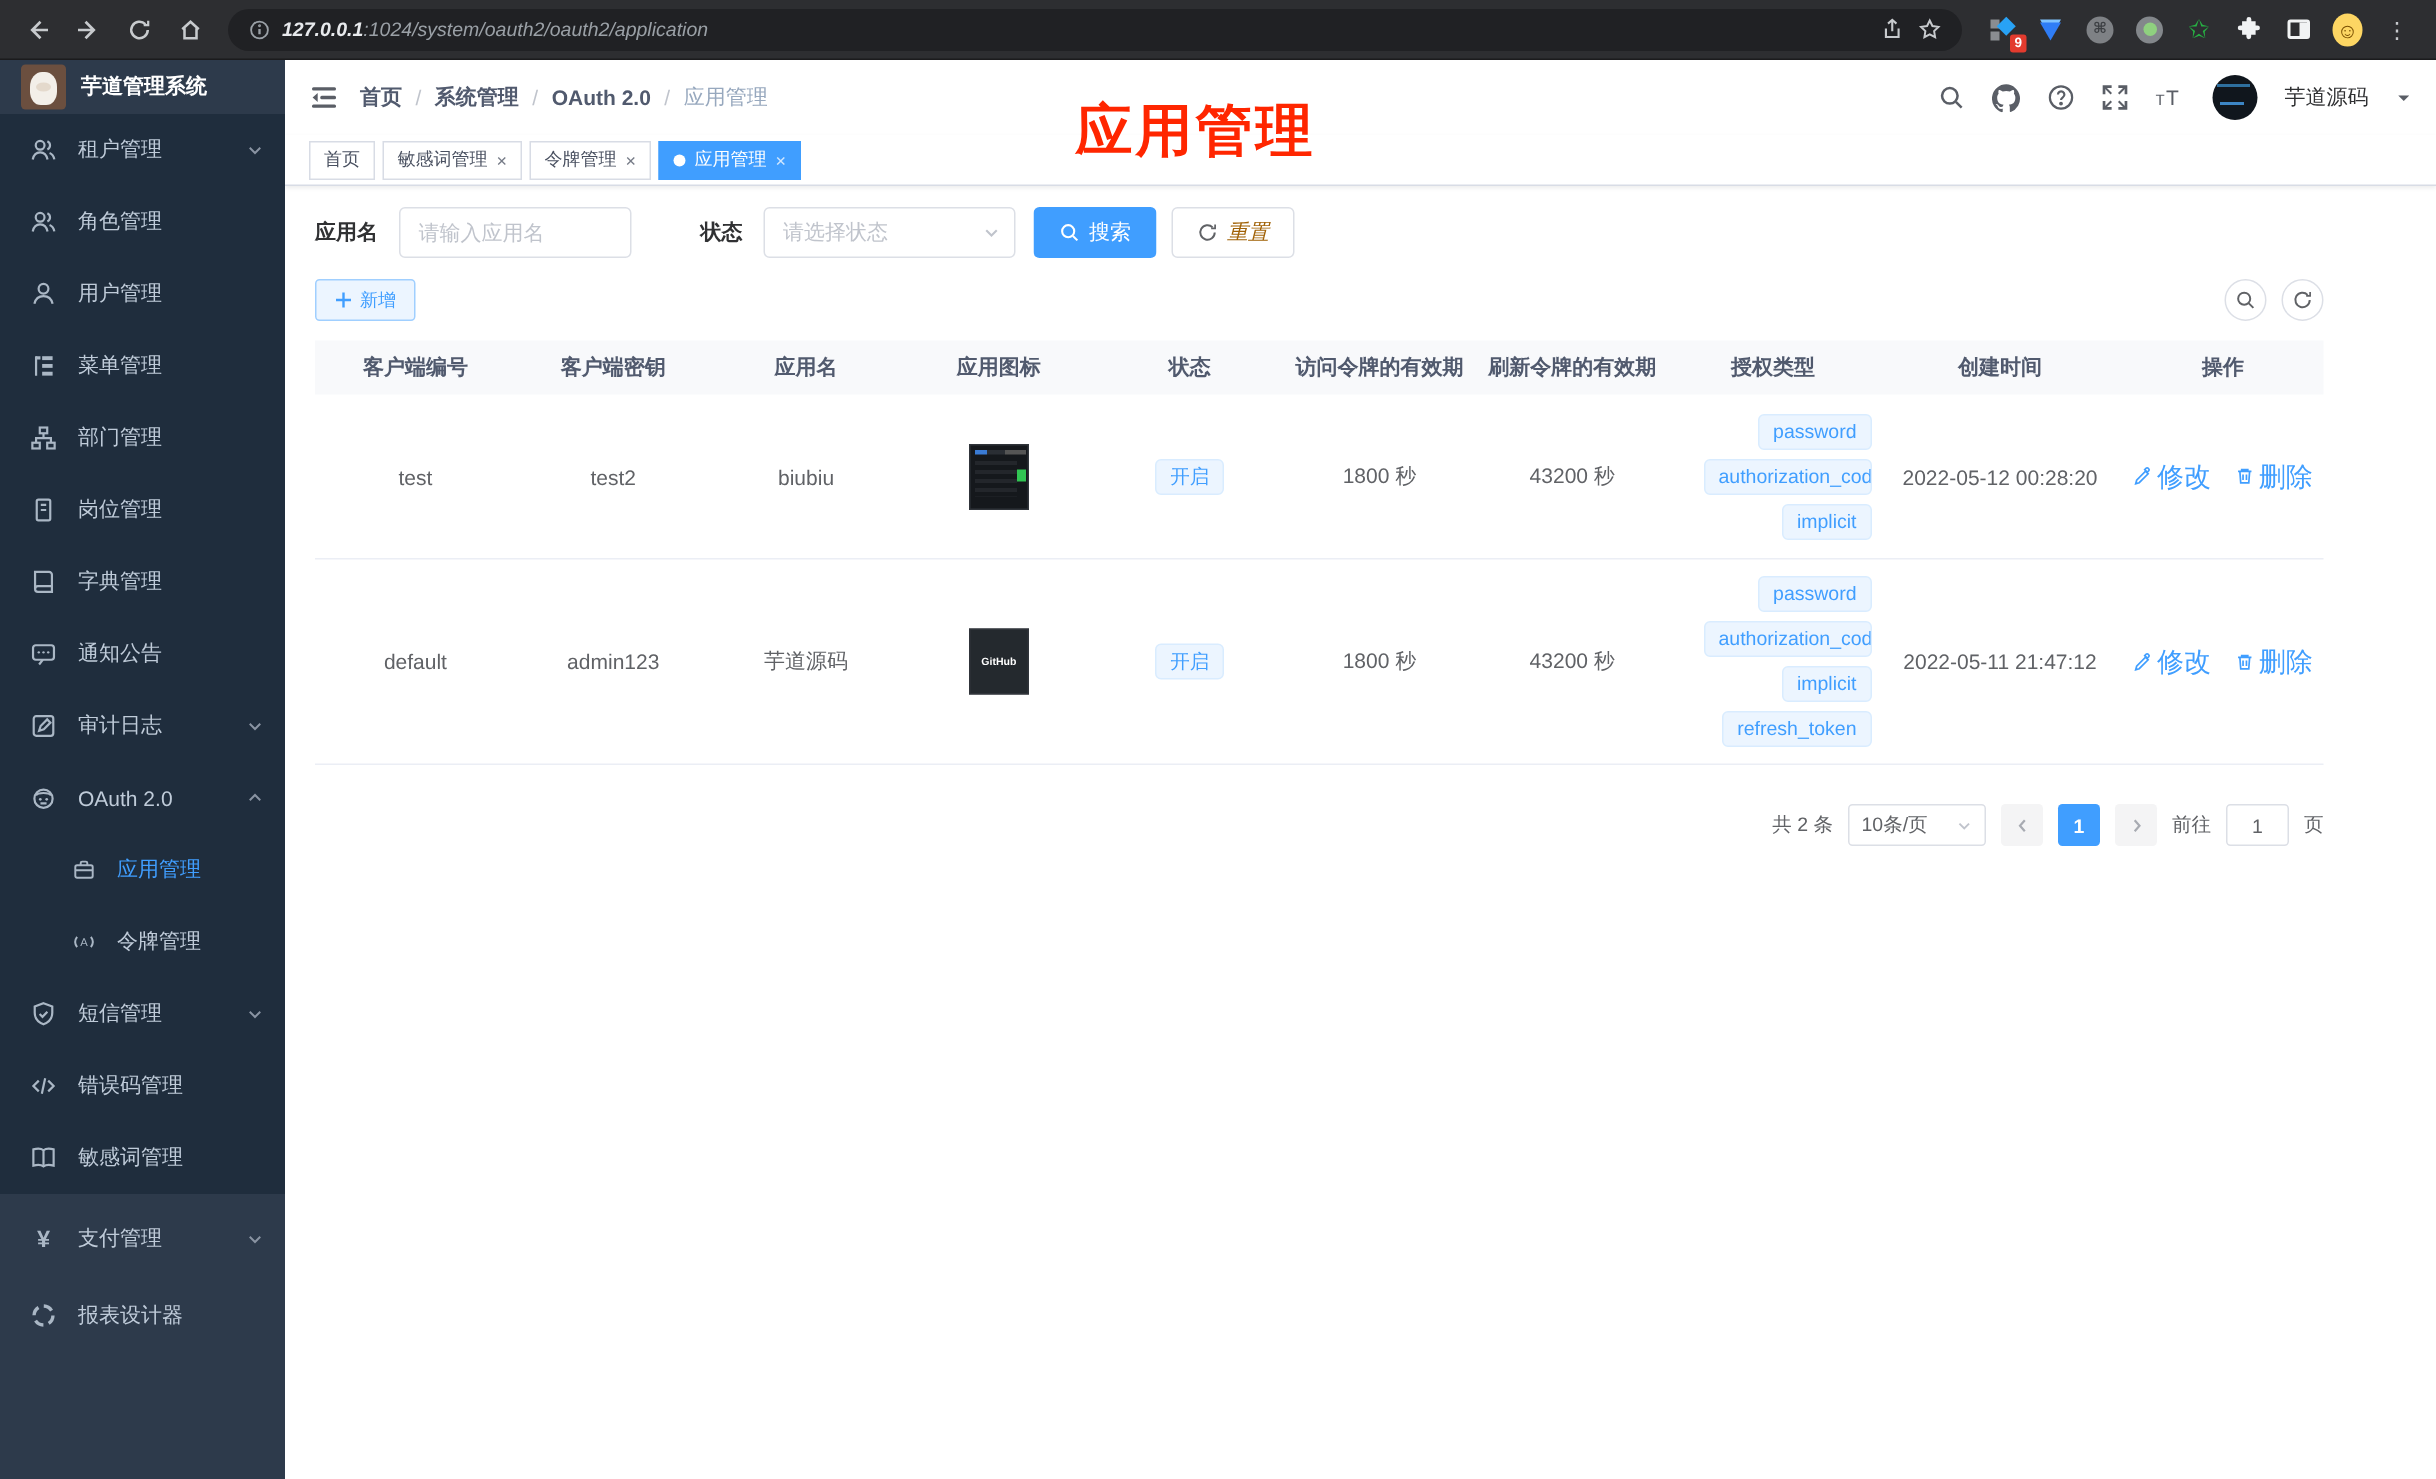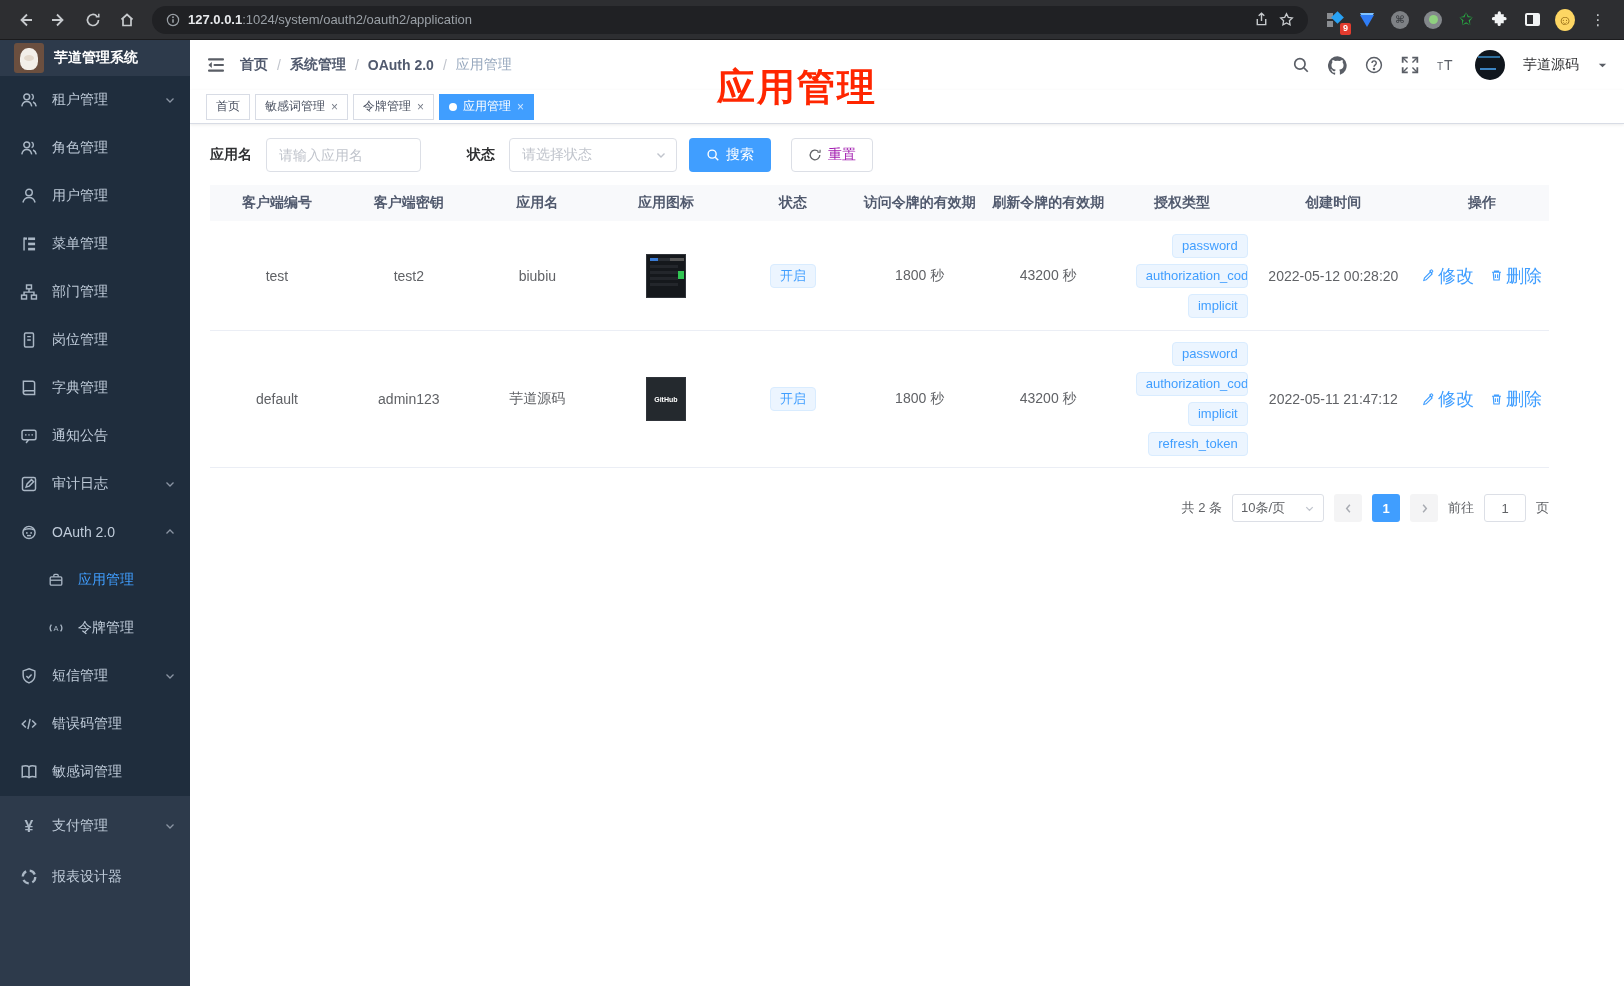--- a/index.html
+++ b/index.html
@@ -7,21 +7,21 @@
     font-family:"Liberation Sans","DejaVu Sans",sans-serif; }
 
   
   .browser-bar { height:40px; background:#2d2e31; display:flex; align-items:center;
     padding:0 10px; gap:4px; border-bottom:1px solid #1b1b1d; }
   .b-btn { width:30px; height:30px; display:flex; align-items:center; justify-content:center;
     color:#c7cacd; border-radius:50%; flex:0 0 auto; }
   .b-btn svg { display:block; }
   .url-pill { flex:1 1 auto; height:28px; background:#202124; border-radius:14px;
     display:flex; align-items:center; padding:0 14px; margin:0 6px; color:#9aa0a6; gap:8px; min-width:0; }
-  .url-text { font-size:13px; white-space:nowrap; overflow:hidden; }
+  .url-text { font-size:13px; white-space:nowrap; overflow:hidden;font-style:italic; }
   .url-host { color:#e8eaed; font-weight:700; }
   .url-rest { color:#9aa0a6; }
   .url-actions { margin-left:auto; display:flex; gap:10px; }
   .ext-area { display:flex; align-items:center; gap:13px; padding:0 6px; }
   .ext { position:relative; width:20px; height:20px; display:flex; align-items:center; justify-content:center; }
   .ext-grid { width:14px; height:14px; position:relative; }
   .ext-grid i { position:absolute; width:6px; height:6px; background:#8a8d91; }
   .ext-grid i:nth-child(1){left:0;top:0;} .ext-grid i:nth-child(2){left:0;top:8px;}
   .ext-grid .diam { position:absolute; right:-1px; top:0; width:9px; height:9px; background:#28a2f5;
     transform:rotate(45deg); }
@@ -98,21 +98,21 @@
   .f-input { width:155px; height:34px; border:1px solid #dcdfe6; border-radius:4px; padding:0 12px;
     font-size:14px; color:#1d4ed8; outline:none; }
   .f-input::placeholder { color:#c0c4cc; }
   .f-select { width:168px; height:34px; border:1px solid #dcdfe6; border-radius:4px; padding:0 26px 0 12px;
     font-size:14px; display:flex; align-items:center; color:#c0c4cc; position:relative; cursor:pointer; }
   .f-select .sel-caret { position:absolute; right:9px; top:50%; transform:translateY(-50%); color:#c0c4cc; display:flex; }
   .gap-lg { width:46px; }
   .btn { height:34px; border-radius:4px; display:inline-flex; align-items:center; gap:6px; padding:0 16px;
     font-size:14px; cursor:pointer; border:1px solid transparent; }
   .btn-primary { background:#409eff; color:#fff; margin-left:12px; }
-  .btn-plain { background:#fff; color:#a21caf; border-color:#dcdfe6; margin-left:20px; }
+  .btn-plain { background:#fff; color:#a16207; border-color:#dcdfe6; margin-left:10px;font-style:italic; }
   .toolbar-row { margin-top:14px; display:flex; align-items:center; }
   .btn-add { height:28px; padding:0 12px; font-size:12px; background:#ecf5ff; color:#409eff;
     border:1px solid #a0cfff; border-radius:3px; display:inline-flex; align-items:center; gap:5px; cursor:pointer; }
   .toolbar-right { margin-left:auto; display:flex; gap:10px; }
   .circle-btn { width:28px; height:28px; border:1px solid #dcdfe6; border-radius:50%; background:#fff;
     color:#606266; display:flex; align-items:center; justify-content:center; cursor:pointer; }
 
   
   .table { margin-top:13px; width:100%; font-size:14px; color:#606266; }
   .t-row { display:grid; grid-template-columns:10% 9.7% 9.5% 9.7% 9.3% 9.6% 9.6% 10.4% 12.2% 10%; align-items:center; }
@@ -560,20 +560,42 @@
         </button>
         <button class="btn btn-plain">
           <svg width="14" height="14" viewBox="0 0 16 16" fill="none" stroke="#606266" stroke-width="1.5">
               <path d="M13.5 8a5.5 5.5 0 11-1.6-3.9"></path>
               <path d="M13.8 1.9v3h-3" stroke-width="1.3"></path>
             </svg>
           <span>重置</span>
         </button>
       </div>
 
+      <div class="toolbar-row">
+        <button class="btn-add">
+          <svg width="12" height="12" viewBox="0 0 12 12" fill="none" stroke="#409eff" stroke-width="1.6">
+              <path d="M6 1v10M1 6h10"></path>
+            </svg>
+          <span>新增</span>
+        </button>
+        <span class="toolbar-right">
+          <span class="circle-btn">
+            <svg width="14" height="14" viewBox="0 0 16 16" fill="none" stroke="currentColor" stroke-width="1.5">
+                <circle cx="7" cy="7" r="4.6"></circle>
+                <path d="M10.6 10.6L14 14"></path>
+              </svg>
+          </span>
+          <span class="circle-btn">
+            <svg width="14" height="14" viewBox="0 0 16 16" fill="none" stroke="currentColor" stroke-width="1.5">
+                <path d="M13.5 8a5.5 5.5 0 11-1.6-3.9"></path>
+                <path d="M13.8 1.9v3h-3" stroke-width="1.3"></path>
+              </svg>
+          </span>
+        </span>
+      </div>
 
       <div class="table">
         <div class="t-row t-head">
             <div class="t-cell">客户端编号</div>
             <div class="t-cell">客户端密钥</div>
             <div class="t-cell">应用名</div>
             <div class="t-cell">应用图标</div>
             <div class="t-cell">状态</div>
             <div class="t-cell">访问令牌的有效期</div>
             <div class="t-cell">刷新令牌的有效期</div>

